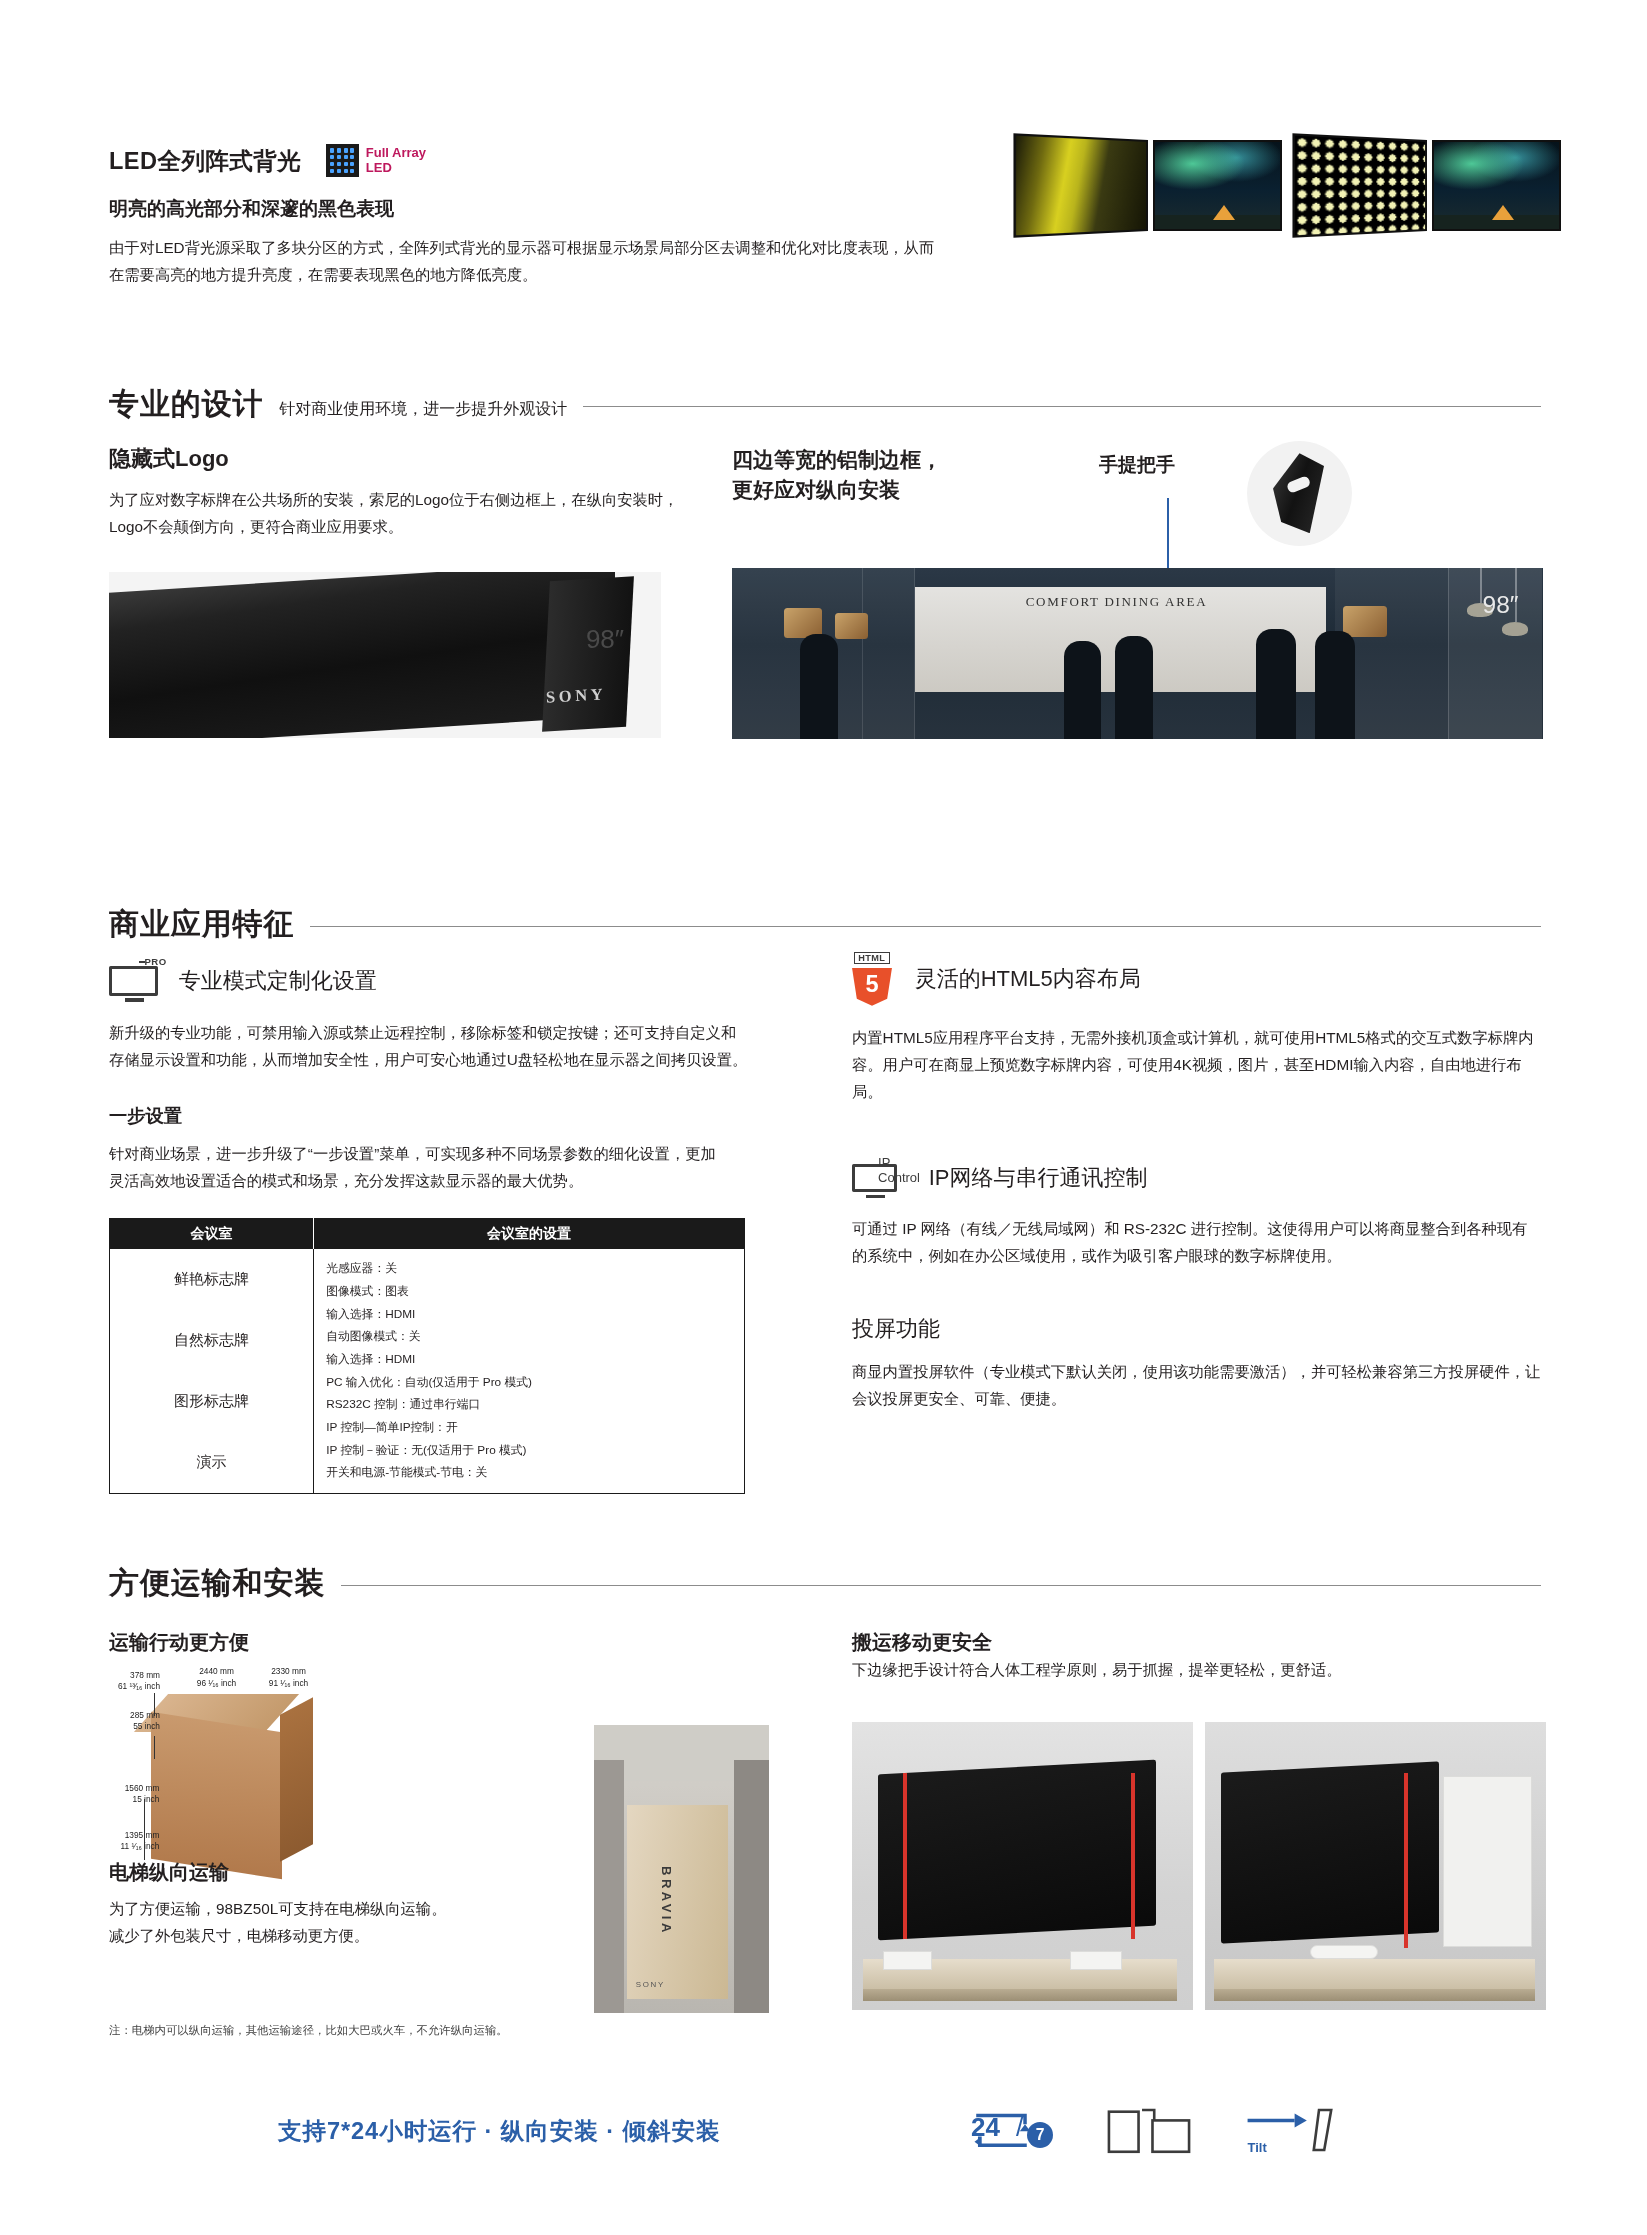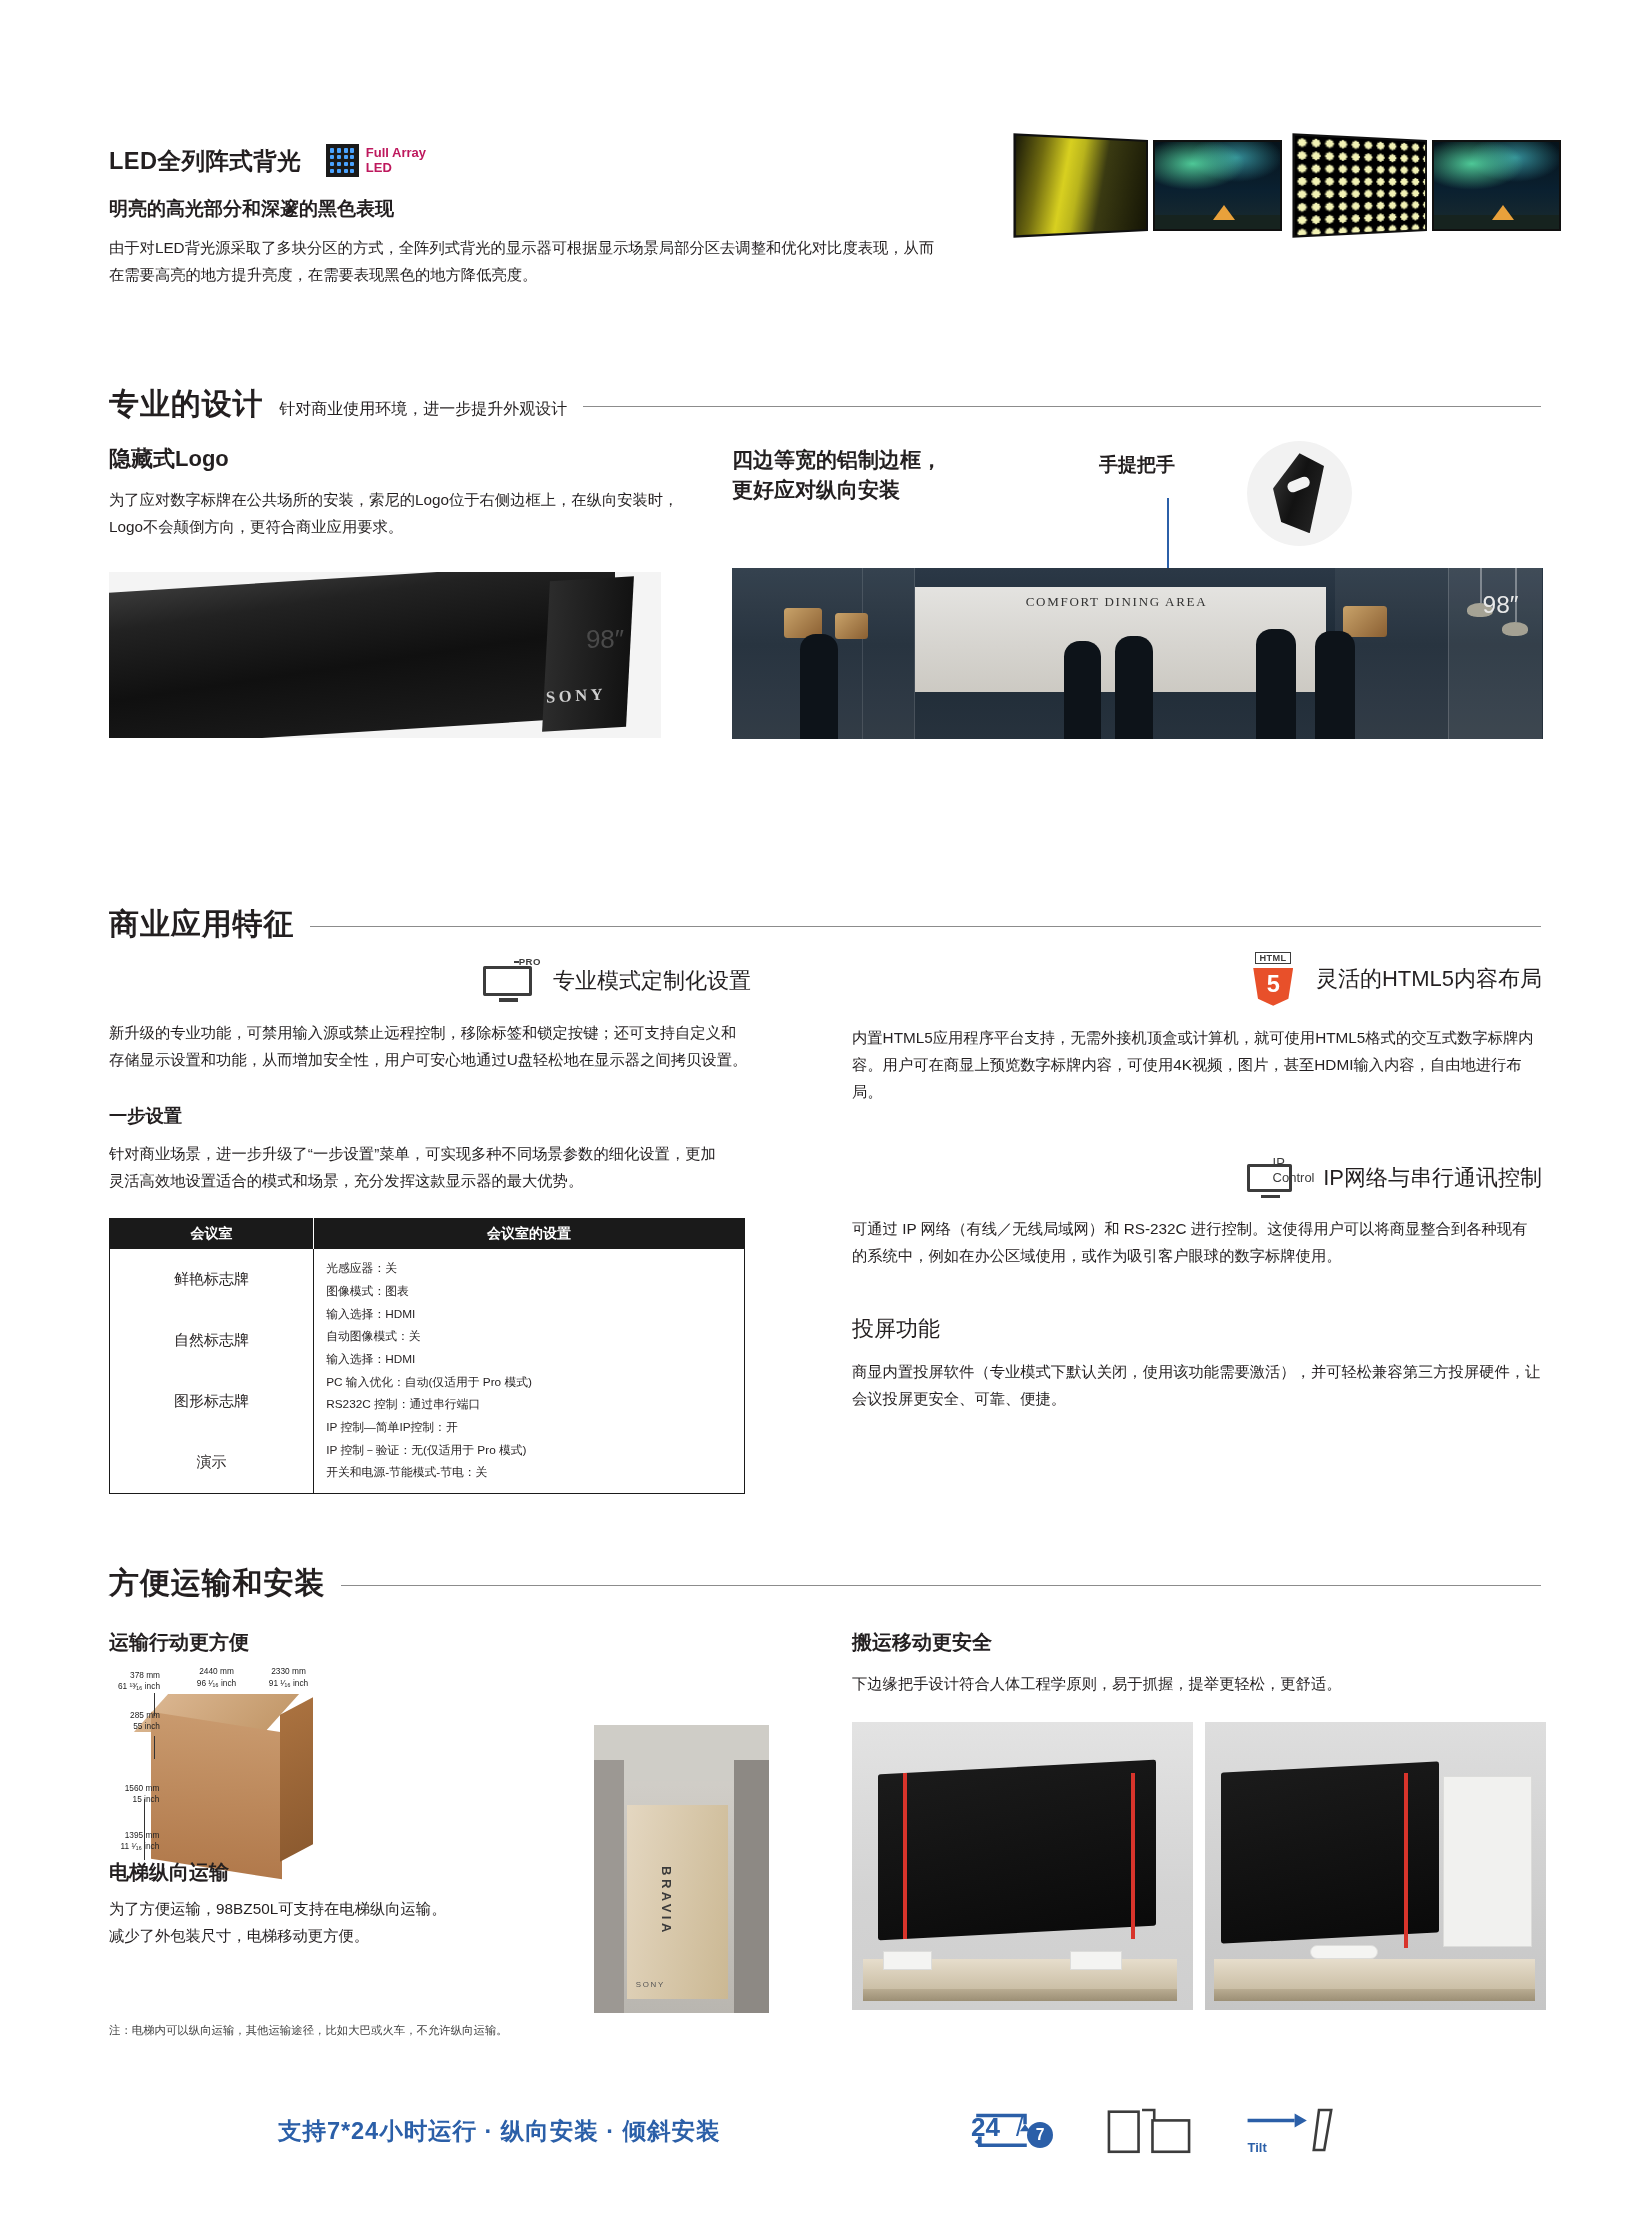--- a/index.html
+++ b/index.html
@@ -161,21 +161,21 @@
 
   .lighter-block { position: absolute; left: 109px; top: 762px; width: 1432px; }
   .lighter-h { font-size: 22px; font-weight: bold; }
   .lighter-p { margin-top: 12.2px; width: 1406px; }
 
   
   .biz-sec { position: absolute; left: 109px; top: 904px; width: 1432px; }
   .col-l { position: absolute; left: 109px; top: 961px; width: 642px; }
   .col-r { position: absolute; left: 852px; top: 952px; width: 690px; }
 
-  .feat-head { display: flex; align-items: center; gap: 15.7px; justify-content: flex-end; }
+  .feat-head { display: flex; align-items: center; gap: 15.7px; }
   .feat-title { font-size: 22px; font-weight: normal; }
   .feat-p { margin-top: 17.5px; }
 
   
   .icon-monitor { position: relative; width: 54px; height: 40px; }
   .icon-monitor .scr {
     position: absolute; left: 0; top: 5.2px; width: 49px; height: 30px;
     border: 3.5px solid #3c3c3c; border-radius: 1.7px;
   }
   .icon-monitor .stand {
@@ -572,21 +572,21 @@
     <div class="elev-wall-l"></div>
     <div class="elev-wall-r"></div>
     <div class="elev-box">
       <div class="brand">BRAVIA</div>
       <div class="sony">SONY</div>
     </div>
   </div>
 
   <div class="ship-r">
     <div class="ship-h2">搬运移动更安全</div>
-    <div class="body-txt" style="margin-top:14px;width:681px">下边缘把手设计符合人体工程学原则，易于抓握，提举更轻松，更舒适。</div>
+    <div class="body-txt" style="margin-top:0;width:681px">下边缘把手设计符合人体工程学原则，易于抓握，提举更轻松，更舒适。</div>
   </div>
 
   <div class="photo-pair">
     <div class="ph a">
       <div class="panel-black"></div>
       <div class="red-strap" style="left:51px"></div>
       <div class="red-strap" style="left:279px"></div>
       <div class="pallet"></div>
       <div class="foam" style="left:31px;bottom:40px;width:49px;height:19px;"></div>
       <div class="foam" style="left:218px;bottom:40px;width:52px;height:19px;"></div>

